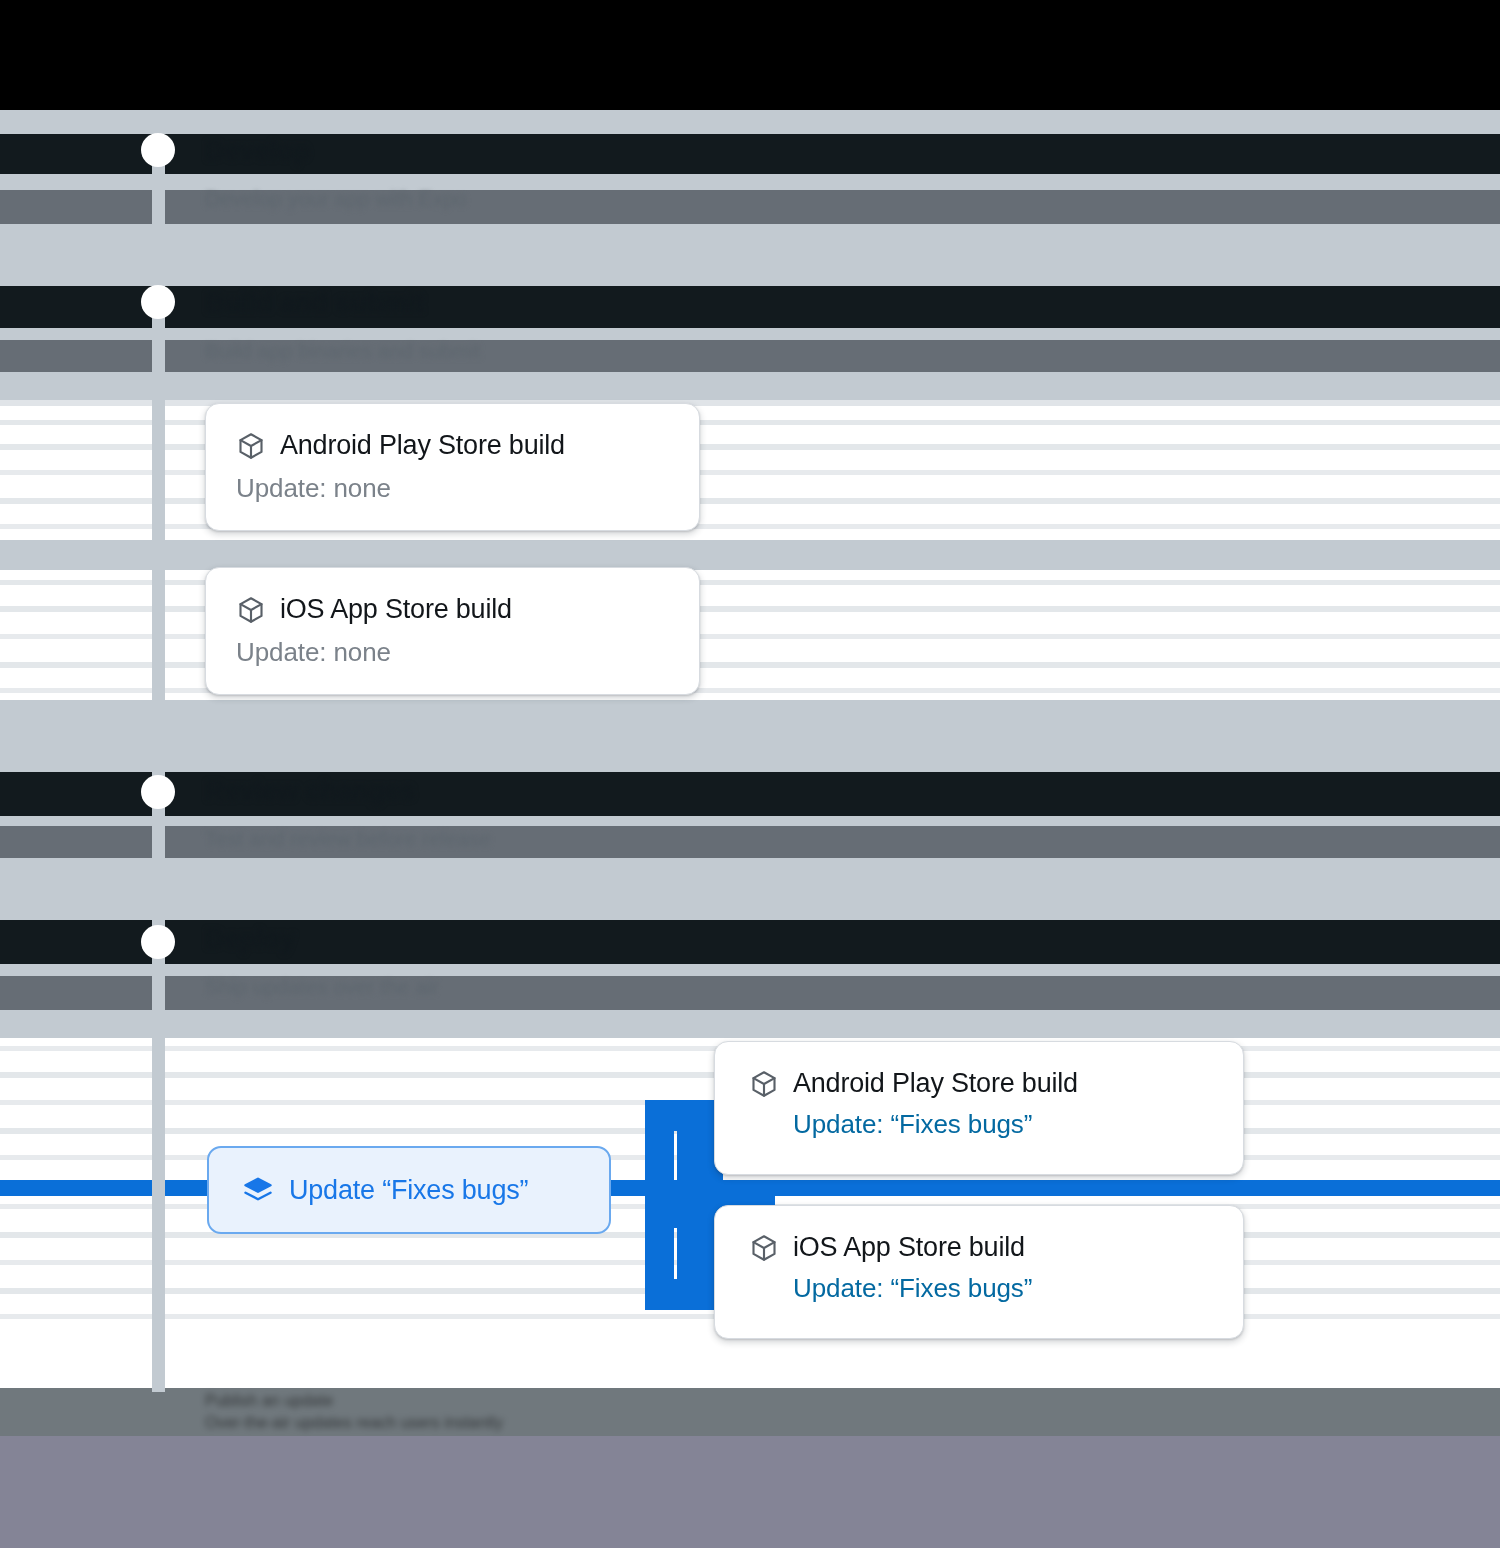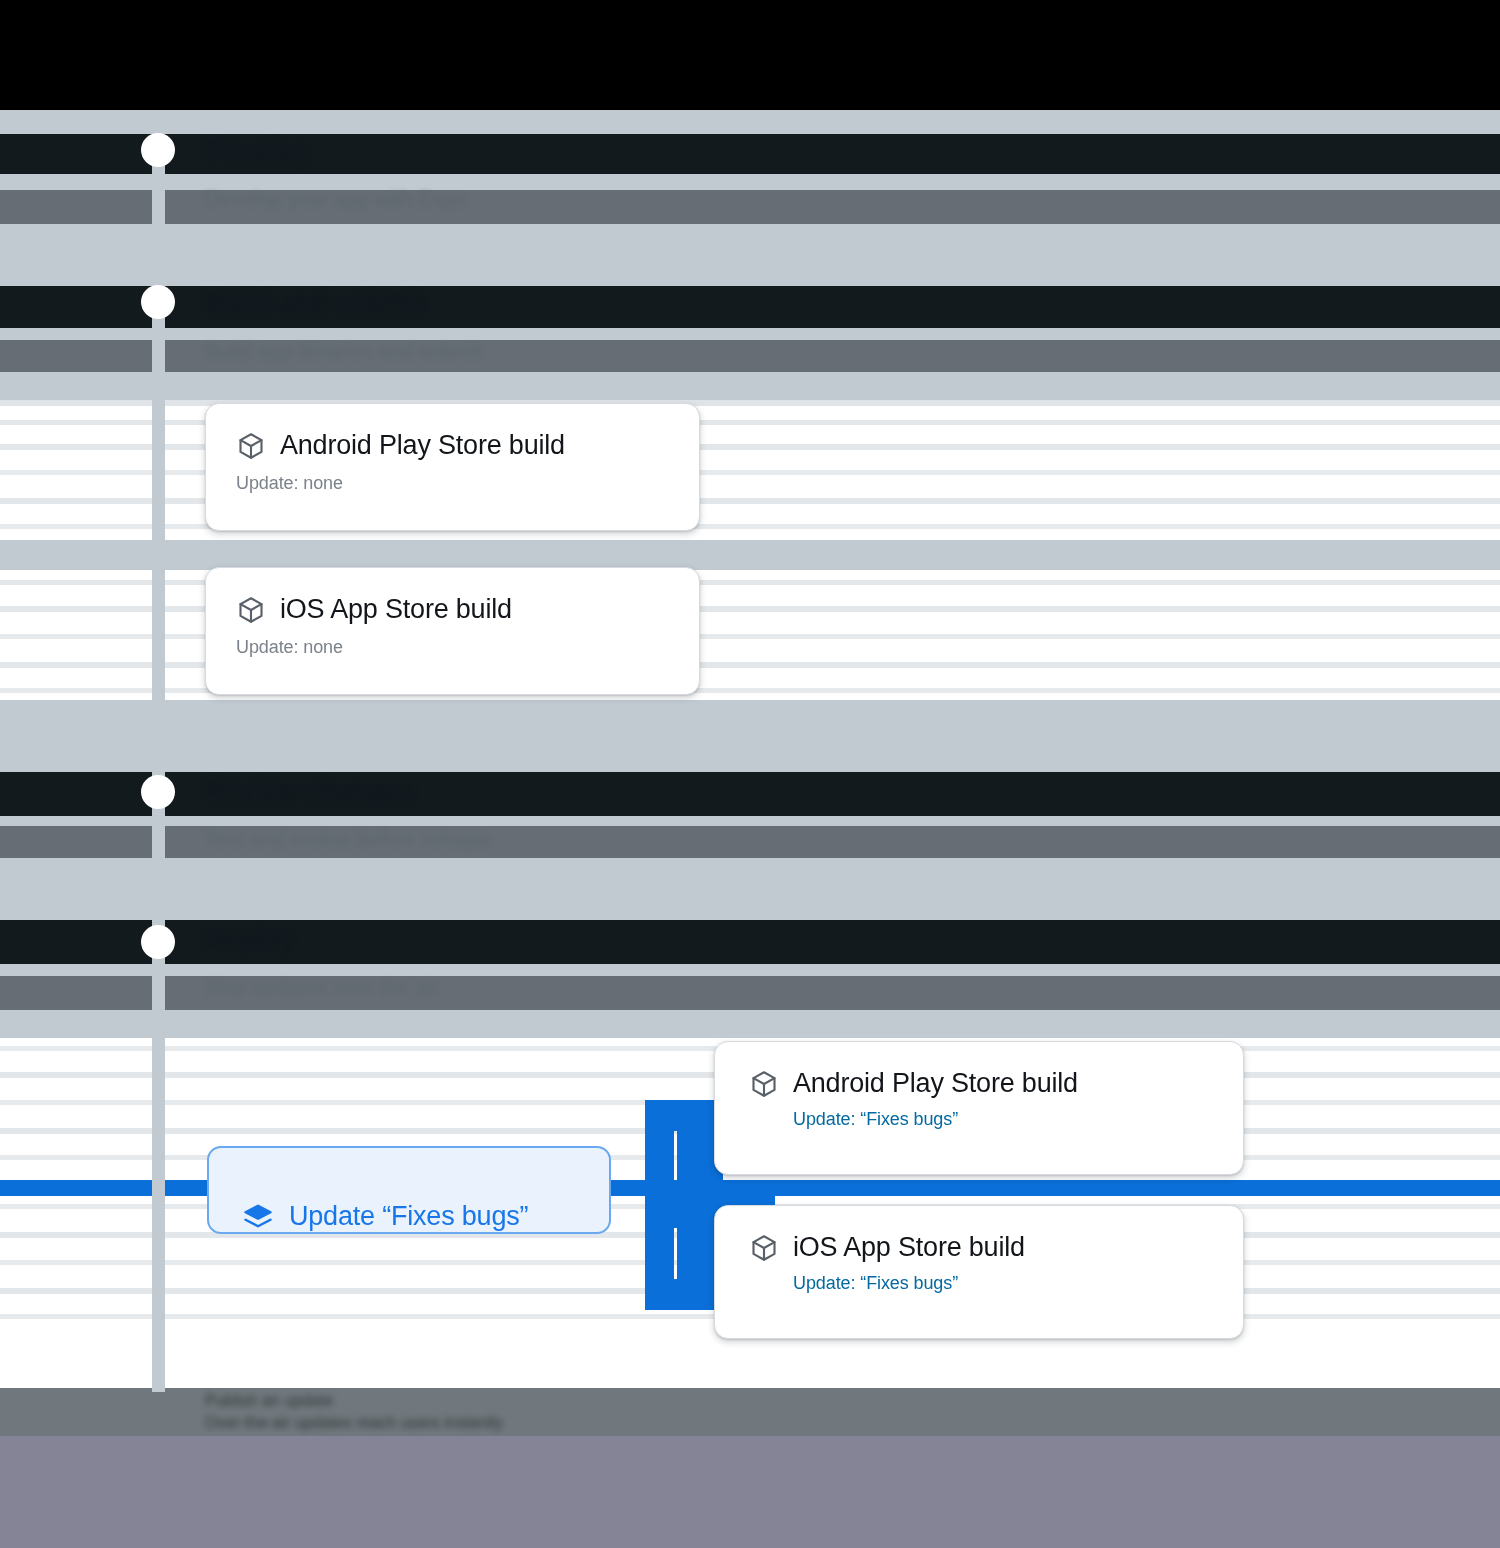--- a/index.html
+++ b/index.html
@@ -96,39 +96,39 @@
     gap: 14px;
   }
   .card-title {
     font-size: 27px;
     font-weight: 500;
     color: #12161a;
     letter-spacing: -0.2px;
     white-space: nowrap;
   }
   .card-sub {
-    font-size: 18px;
+    font-size: 26px;
     font-weight: 400;
     white-space: nowrap;
     letter-spacing: -0.1px;
     margin-top: 44px;
   }
   .sub-muted { color: #7b828a; }
   .sub-blue  { color: #0369a1; }
 
   .cube-icon { flex: 0 0 auto; display: block; }
 
   
   .chip {
     position: absolute;
     background: #e9f2fd;
     border: 2px solid #6aa9ef;
     border-radius: 14px;
     display: flex;
-    align-items: flex-end;
+    align-items: center;
     gap: 16px;
     z-index: 22;
   }
   .chip-label {
     font-size: 27px;
     font-weight: 400;
     color: #1877e8;
     white-space: nowrap;
     letter-spacing: -0.2px;
   }

